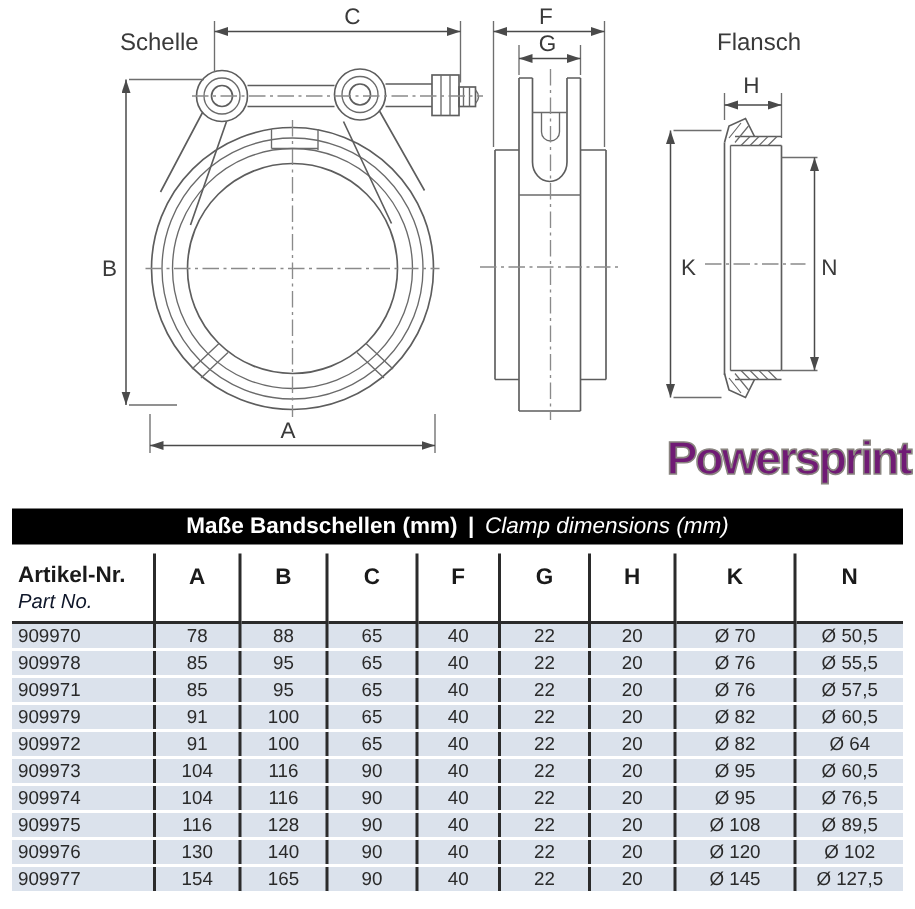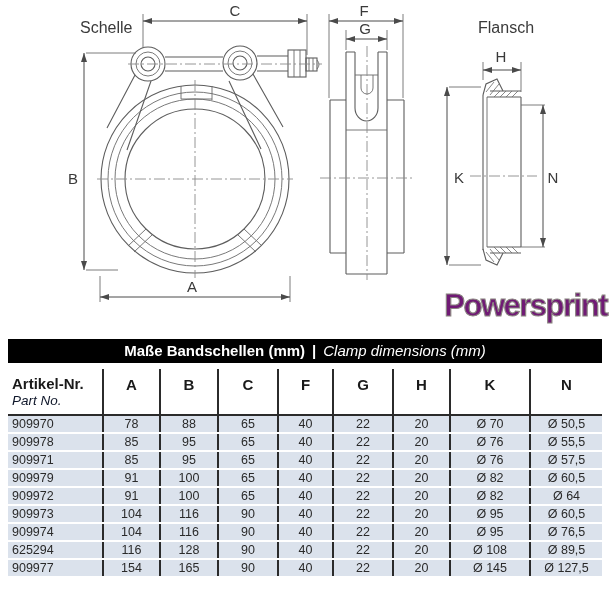--- a/index.html
+++ b/index.html
@@ -255,29 +255,40 @@
             <td class="vline">104</td>
             <td class="vline">116</td>
             <td class="vline">90</td>
             <td class="vline">40</td>
             <td class="vline">22</td>
             <td class="vline">20</td>
             <td class="vline">Ø 95</td>
             <td class="vline">Ø 76,5</td>
           </tr>
           <tr>
-            <td class="pn">625294</td>
+            <td class="pn">909975</td>
             <td class="vline">116</td>
             <td class="vline">128</td>
             <td class="vline">90</td>
             <td class="vline">40</td>
             <td class="vline">22</td>
             <td class="vline">20</td>
             <td class="vline">Ø 108</td>
             <td class="vline">Ø 89,5</td>
+          </tr>
+          <tr>
+            <td class="pn">909976</td>
+            <td class="vline">130</td>
+            <td class="vline">140</td>
+            <td class="vline">90</td>
+            <td class="vline">40</td>
+            <td class="vline">22</td>
+            <td class="vline">20</td>
+            <td class="vline">Ø 120</td>
+            <td class="vline">Ø 102</td>
           </tr>
           <tr>
             <td class="pn">909977</td>
             <td class="vline">154</td>
             <td class="vline">165</td>
             <td class="vline">90</td>
             <td class="vline">40</td>
             <td class="vline">22</td>
             <td class="vline">20</td>
             <td class="vline">Ø 145</td>

